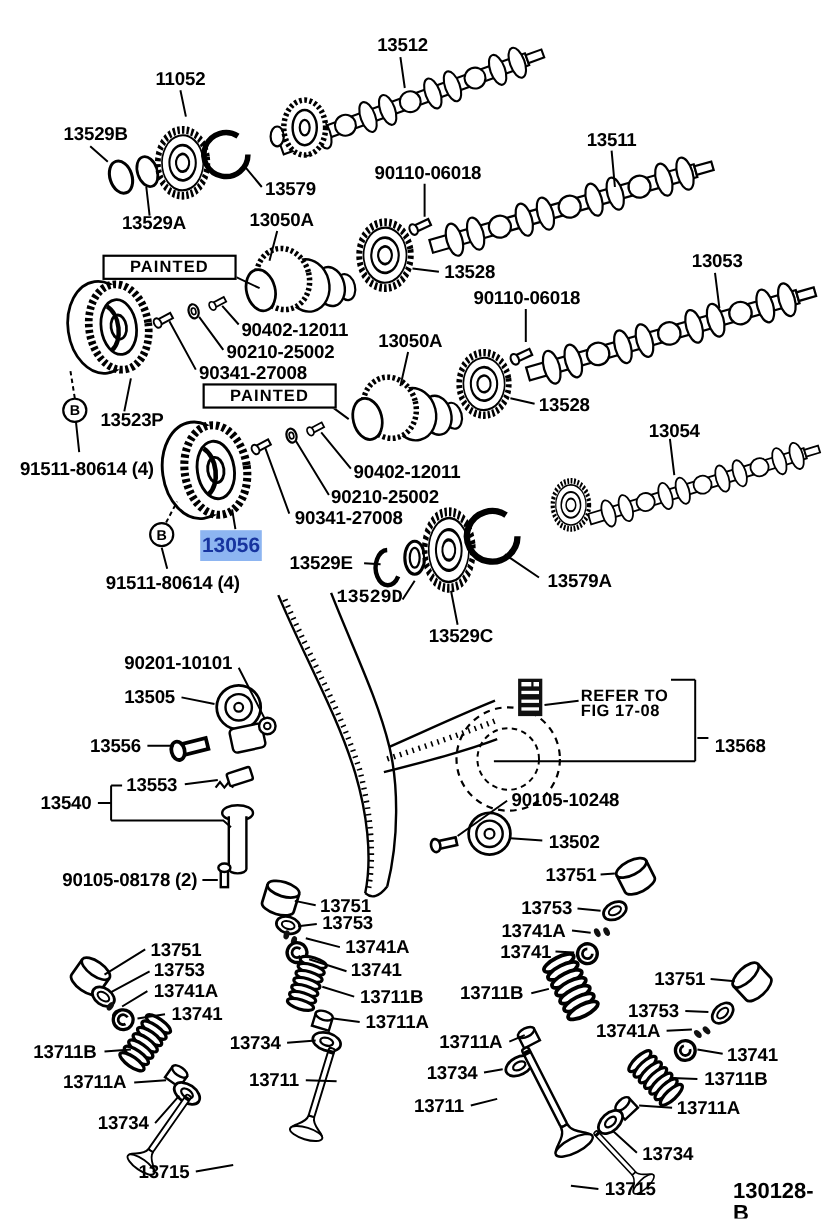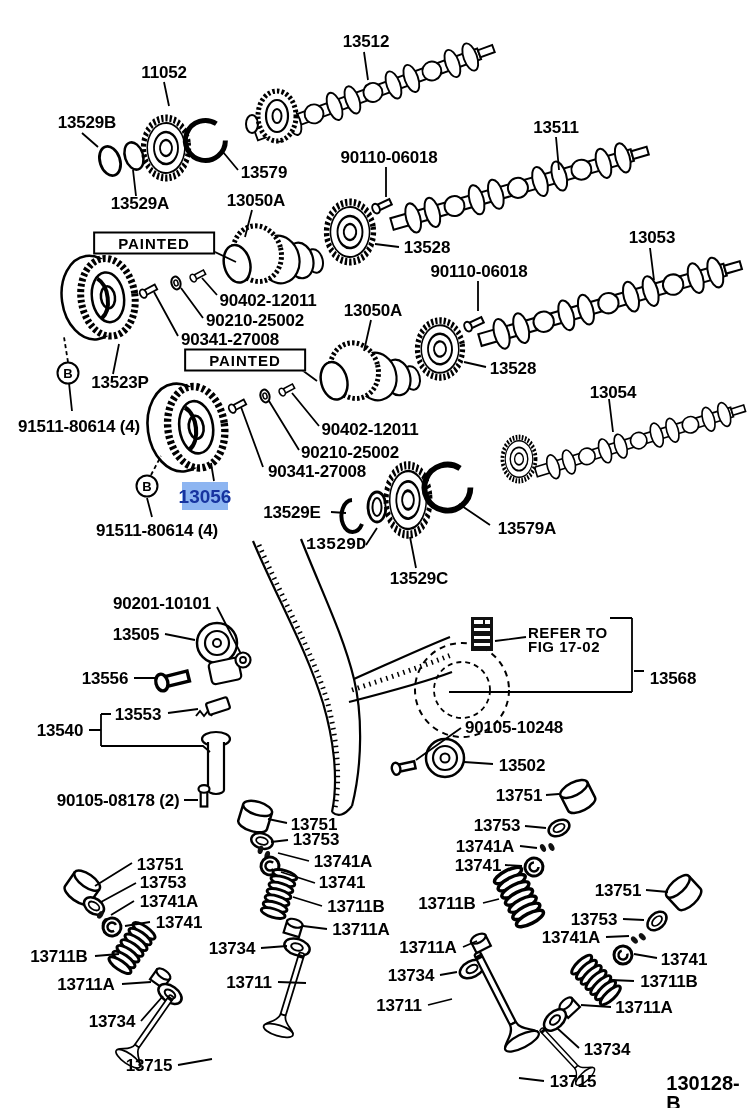--- a/index.html
+++ b/index.html
@@ -6,21 +6,21 @@
   #stage{position:relative;width:756px;height:1108px;background:#fff;overflow:hidden;
          font-family:"Liberation Sans",sans-serif;}
   #art{position:absolute;left:0;top:0;}
   .plabel{position:absolute;transform:translate(-50%,-50%);white-space:nowrap;
           font:700 17px/1 "Liberation Sans",sans-serif;color:#000;letter-spacing:-0.2px;}
   .painted{position:absolute;transform:translate(-50%,-50%);border:2.5px solid #000;background:#fff;
            font:700 15px/1 "Liberation Sans",sans-serif;padding:2px 23px;letter-spacing:1px;}
   .bmark{position:absolute;transform:translate(-50%,-50%);width:19px;height:19px;border:2.5px solid #000;
          border-radius:50%;background:#fff;display:flex;align-items:center;justify-content:center;
          font:700 13px/1 "Liberation Sans",sans-serif;}
-  #highlight{position:absolute;left:182px;top:482px;width:46px;height:28px;background:#8db5f1;
+  #highlight{position:absolute;left:182px;top:482px;width:56px;height:28px;background:#8db5f1;
              display:flex;align-items:center;justify-content:center;
              font:700 19px/1 "Liberation Sans",sans-serif;color:#17349f;}
   #refer{position:absolute;left:528px;top:626px;font:700 15px/14px "Liberation Sans",sans-serif;
          letter-spacing:0.5px;white-space:pre;}
   #footer-code{position:absolute;left:703px;top:1093px;transform:translate(-50%,-50%);
                font:700 20px/1 "Liberation Sans",sans-serif;}
 </style>
 </head>
 <body>
 
@@ -381,17 +381,17 @@
     </div>
 
 <div id="highlight">13056</div>
 
 <div class="painted" style="left:154px;top:243px;">PAINTED</div>
 <div class="painted" style="left:245px;top:360px;">PAINTED</div>
 
 <div class="bmark" style="left:68px;top:373px;">B</div>
 <div class="bmark" style="left:147px;top:486px;">B</div>
 
-<div id="refer"><span>REFER TO</span><br><span>FIG 17-02</span></div>
+<div id="refer"><span>REFER TO</span><br><span>FIG 17-08</span></div>
 
 <div id="footer-code">130128-B</div>
 
 </div>
 
 </body></html>

